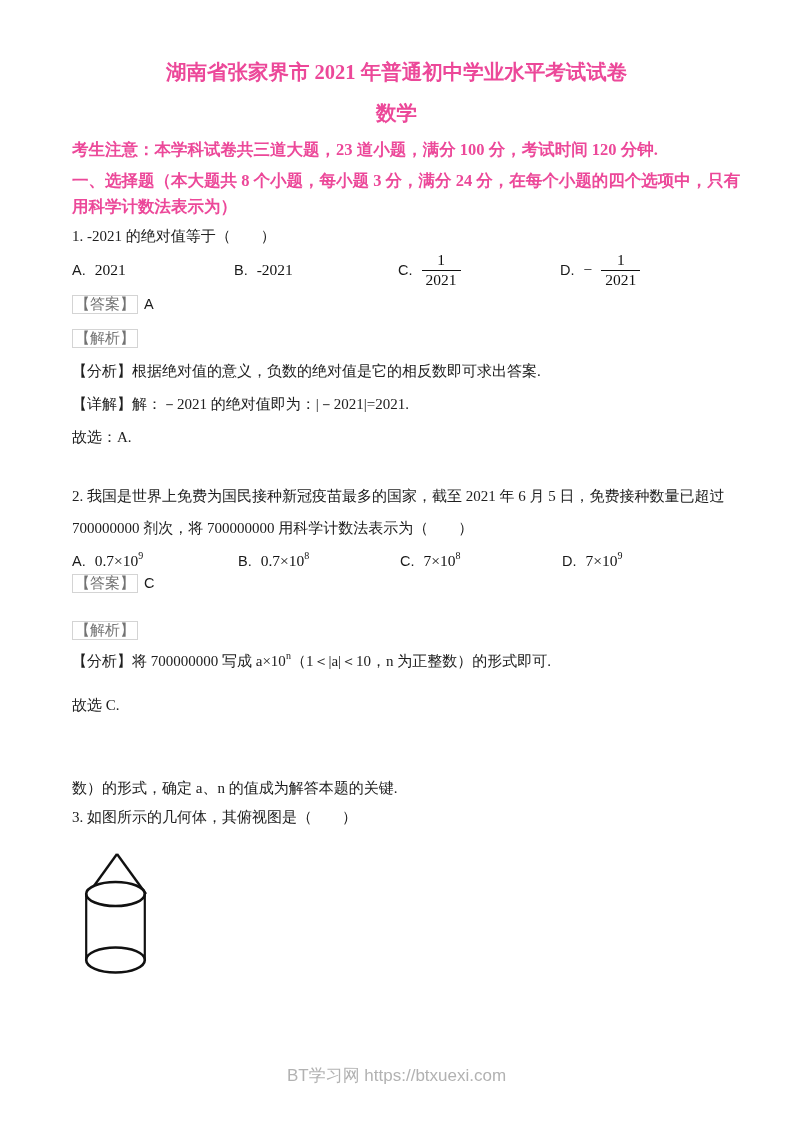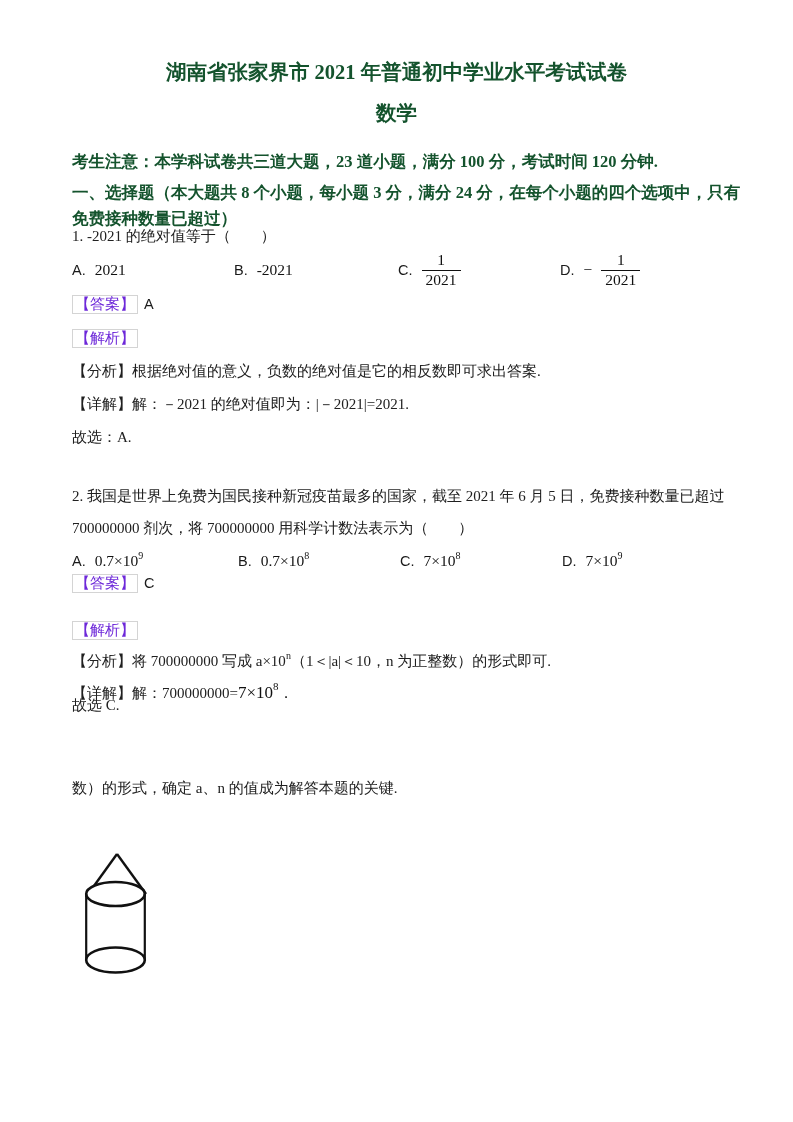--- a/index.html
+++ b/index.html
@@ -6,25 +6,25 @@
   .page{
     position:relative;
     width:793px;height:1122px;
     background:#ffffff;
     overflow:hidden;
     font-family:"Liberation Serif","DejaVu Serif",serif;
     color:#202020;
   }
   .line{position:absolute;left:72px;font-size:15px;line-height:22px;white-space:nowrap;}
   .center{left:0;width:100%;text-align:center;}
-  .bold{font-weight:700;color:#14532d;}
+  .bold{font-weight:700;color:#ec4899;}
   .title{font-size:20.5px;}
-  .h16{font-size:16.5px;margin-top:12px;}
+  .h16{font-size:16.5px;}
   .blue-label{
-    color:#6d28d9;
+    color:#737373;
     border:1px solid #d4d4d4;
     padding:0 2px 1px 2px;
   }
   .answer-letter{
     font-family:"Liberation Sans","DejaVu Sans",sans-serif;
     font-size:14.5px;
     margin-left:6px;
     color:#1a1a1a;
   }
   .opt-row{position:absolute;left:72px;width:664px;}
@@ -51,21 +51,21 @@
 </head>
 <body>
 
 <div class="page">
 
   <div class="line center bold title" style="top:61px">湖南省张家界市 2021 年普通初中学业水平考试试卷</div>
   <div class="line center bold title" style="top:102px">数学</div>
 
   <div class="line bold h16" style="top:139px">考生注意：本学科试卷共三道大题，23 道小题，满分 100 分，考试时间 120 分钟.</div>
   <div class="line bold h16" style="top:170px">一、选择题（本大题共 8 个小题，每小题 3 分，满分 24 分，在每个小题的四个选项中，只有</div>
-  <div class="line bold h16" style="top:196px">免费接种数量已超过）</div>
+  <div class="line bold h16" style="top:196px">用科学计数法表示为）</div>
 
   <div class="line" style="top:225px">1. -2021 的绝对值等于（　　）</div>
 
   <div class="opt-row" style="top:247px;height:46px">
     <span class="opt" style="left:0px">
       <span class="opt-label">A.</span>
       <span class="serifval">2021</span>
     </span>
     <span class="opt" style="left:162px">
       <span class="opt-label">B.</span>
@@ -122,32 +122,31 @@
 
   <div class="line" style="top:572px">
     <span class="blue-label">【答案】</span><span class="answer-letter">C</span>
   </div>
   <div class="line" style="top:619px">
     <span class="blue-label">【解析】</span>
   </div>
   <div class="line" style="top:650px">
     <span>【分析】将 700000000 写成 a×10</span><sup>n</sup><span>（1＜|a|＜10，n 为正整数）的形式即可.</span>
   </div>
-  <div class="line" style="top:682px">
-    <span>【详解】解：700000000=</span><span class="math-lg"><span>7×10</span><sup>8</sup></span><span>．</span>
-  </div>
   <div class="line" style="top:694px">故选 C.</div>
   <div class="line" style="top:777px">数）的形式，确定 a、n 的值成为解答本题的关键.</div>
 
+  <div class="line" style="top:806px">3. 如图所示的几何体，其俯视图是（　　）</div>
 
   <div class="figure">
     <svg width="64" height="126" viewBox="0 0 64 126">
       <line x1="33" y1="4" x2="2" y2="47" stroke="#111" stroke-width="2.4"></line>
       <line x1="33" y1="4" x2="62" y2="44" stroke="#111" stroke-width="2.4"></line>
       <ellipse cx="31.5" cy="44" rx="29.3" ry="12" fill="#ffffff" stroke="#111" stroke-width="2.6"></ellipse>
       <line x1="2.2" y1="44" x2="2.2" y2="110" stroke="#111" stroke-width="2.2"></line>
       <line x1="60.8" y1="44" x2="60.8" y2="110" stroke="#111" stroke-width="2.2"></line>
       <ellipse cx="31.5" cy="110" rx="29.3" ry="12.5" fill="#ffffff" stroke="#111" stroke-width="2.6"></ellipse>
     </svg>
   </div>
 
+  <div class="footer">BT学习网 https://btxuexi.com</div>
 
 </div>
 
 </body></html>

